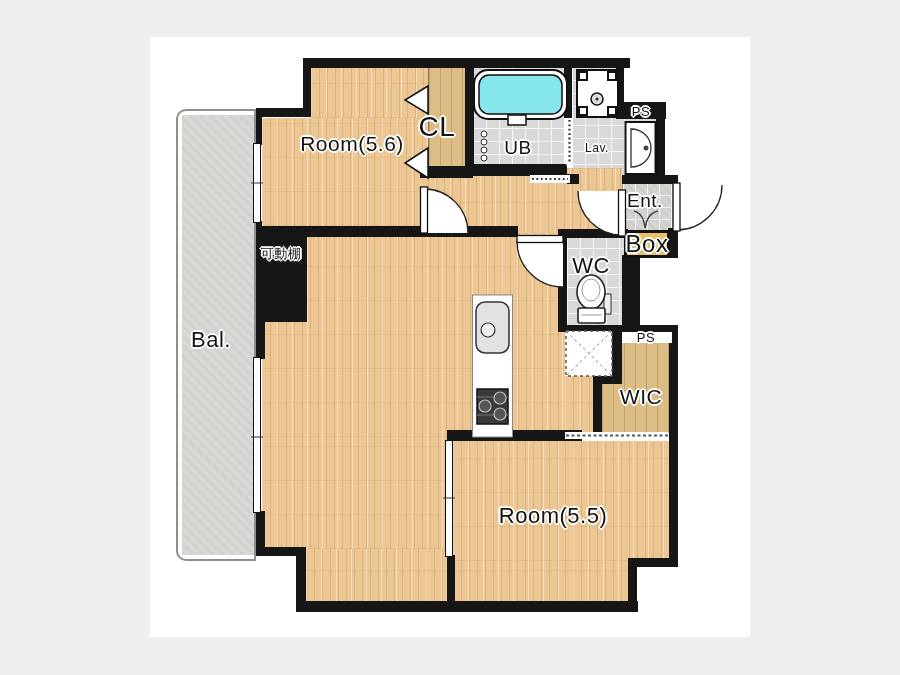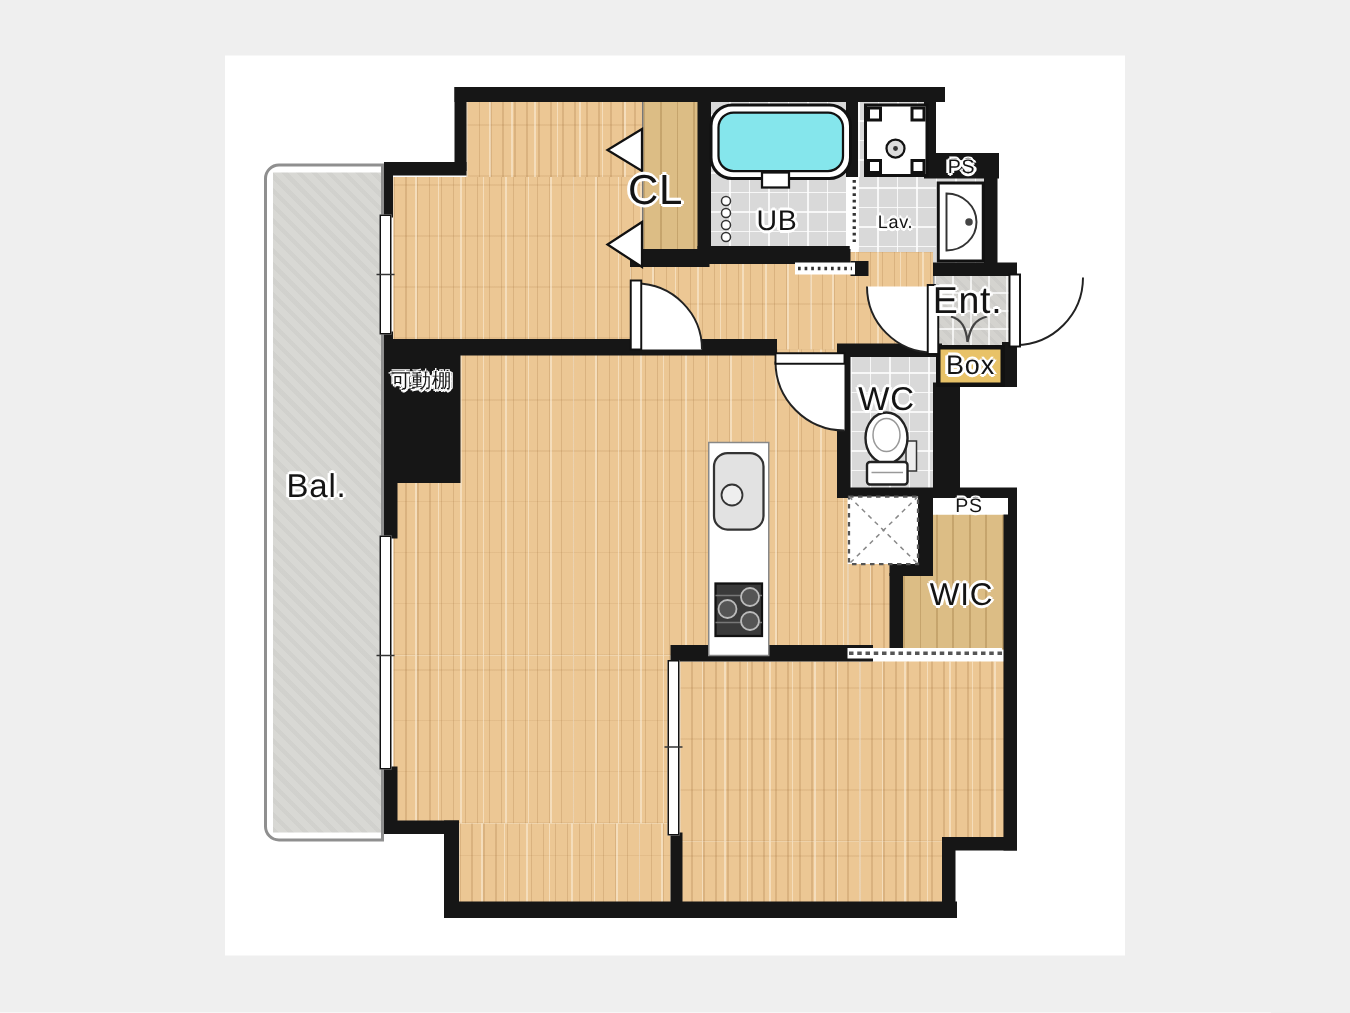--- a/index.html
+++ b/index.html
@@ -229,24 +229,26 @@
 
     <g stroke="#333" stroke-width="1">
       <line x1="251" y1="183" x2="263" y2="183"></line>
       <line x1="251" y1="437" x2="263" y2="437"></line>
       <line x1="443" y1="498" x2="455" y2="498"></line>
     </g>
 
     <path d="M634,211 C641,213 644,218 645,228 M658,211 C650,213 647,218 645,228" fill="none" stroke="#444" stroke-width="1.5"></path>
   </svg>
 
-  <span class="lbl" style="left:211px;top:324px;font-size:22px">Bal.</span>
+  <span class="lbl" style="left:211px;top:340px;font-size:22px">Bal.</span>
+  <span class="lbl" style="left:352px;top:144px;font-size:21px">Room(5.6)</span>
   <span class="lbl" style="left:437px;top:127px;font-size:28px">CL</span>
   <span class="lbl" style="left:518px;top:148px;font-size:19px">UB</span>
   <span class="lbl" style="left:597px;top:148px;font-size:12px">Lav.</span>
   <span class="lbl" style="left:641px;top:111px;font-size:13px">PS</span>
-  <span class="lbl" style="left:645px;top:201px;font-size:25px">Ent.</span>
-  <span class="lbl" style="left:647px;top:244px;font-size:18px">Box</span>
+  <span class="lbl" style="left:645px;top:201px;font-size:19px">Ent.</span>
+  <span class="lbl" style="left:647px;top:244px;font-size:24px">Box</span>
   <span class="lbl" style="left:591px;top:266px;font-size:22px">WC</span>
   <span class="lbl" style="left:646px;top:337px;font-size:13px">PS</span>
   <span class="lbl" style="left:641px;top:397px;font-size:21px">WIC</span>
+  <span class="lbl" style="left:553px;top:516px;font-size:22px">Room(5.5)</span>
   <span class="lbl" style="left:281px;top:254px;font-size:13px">可動棚</span>
 </div>
 
 </body></html>

